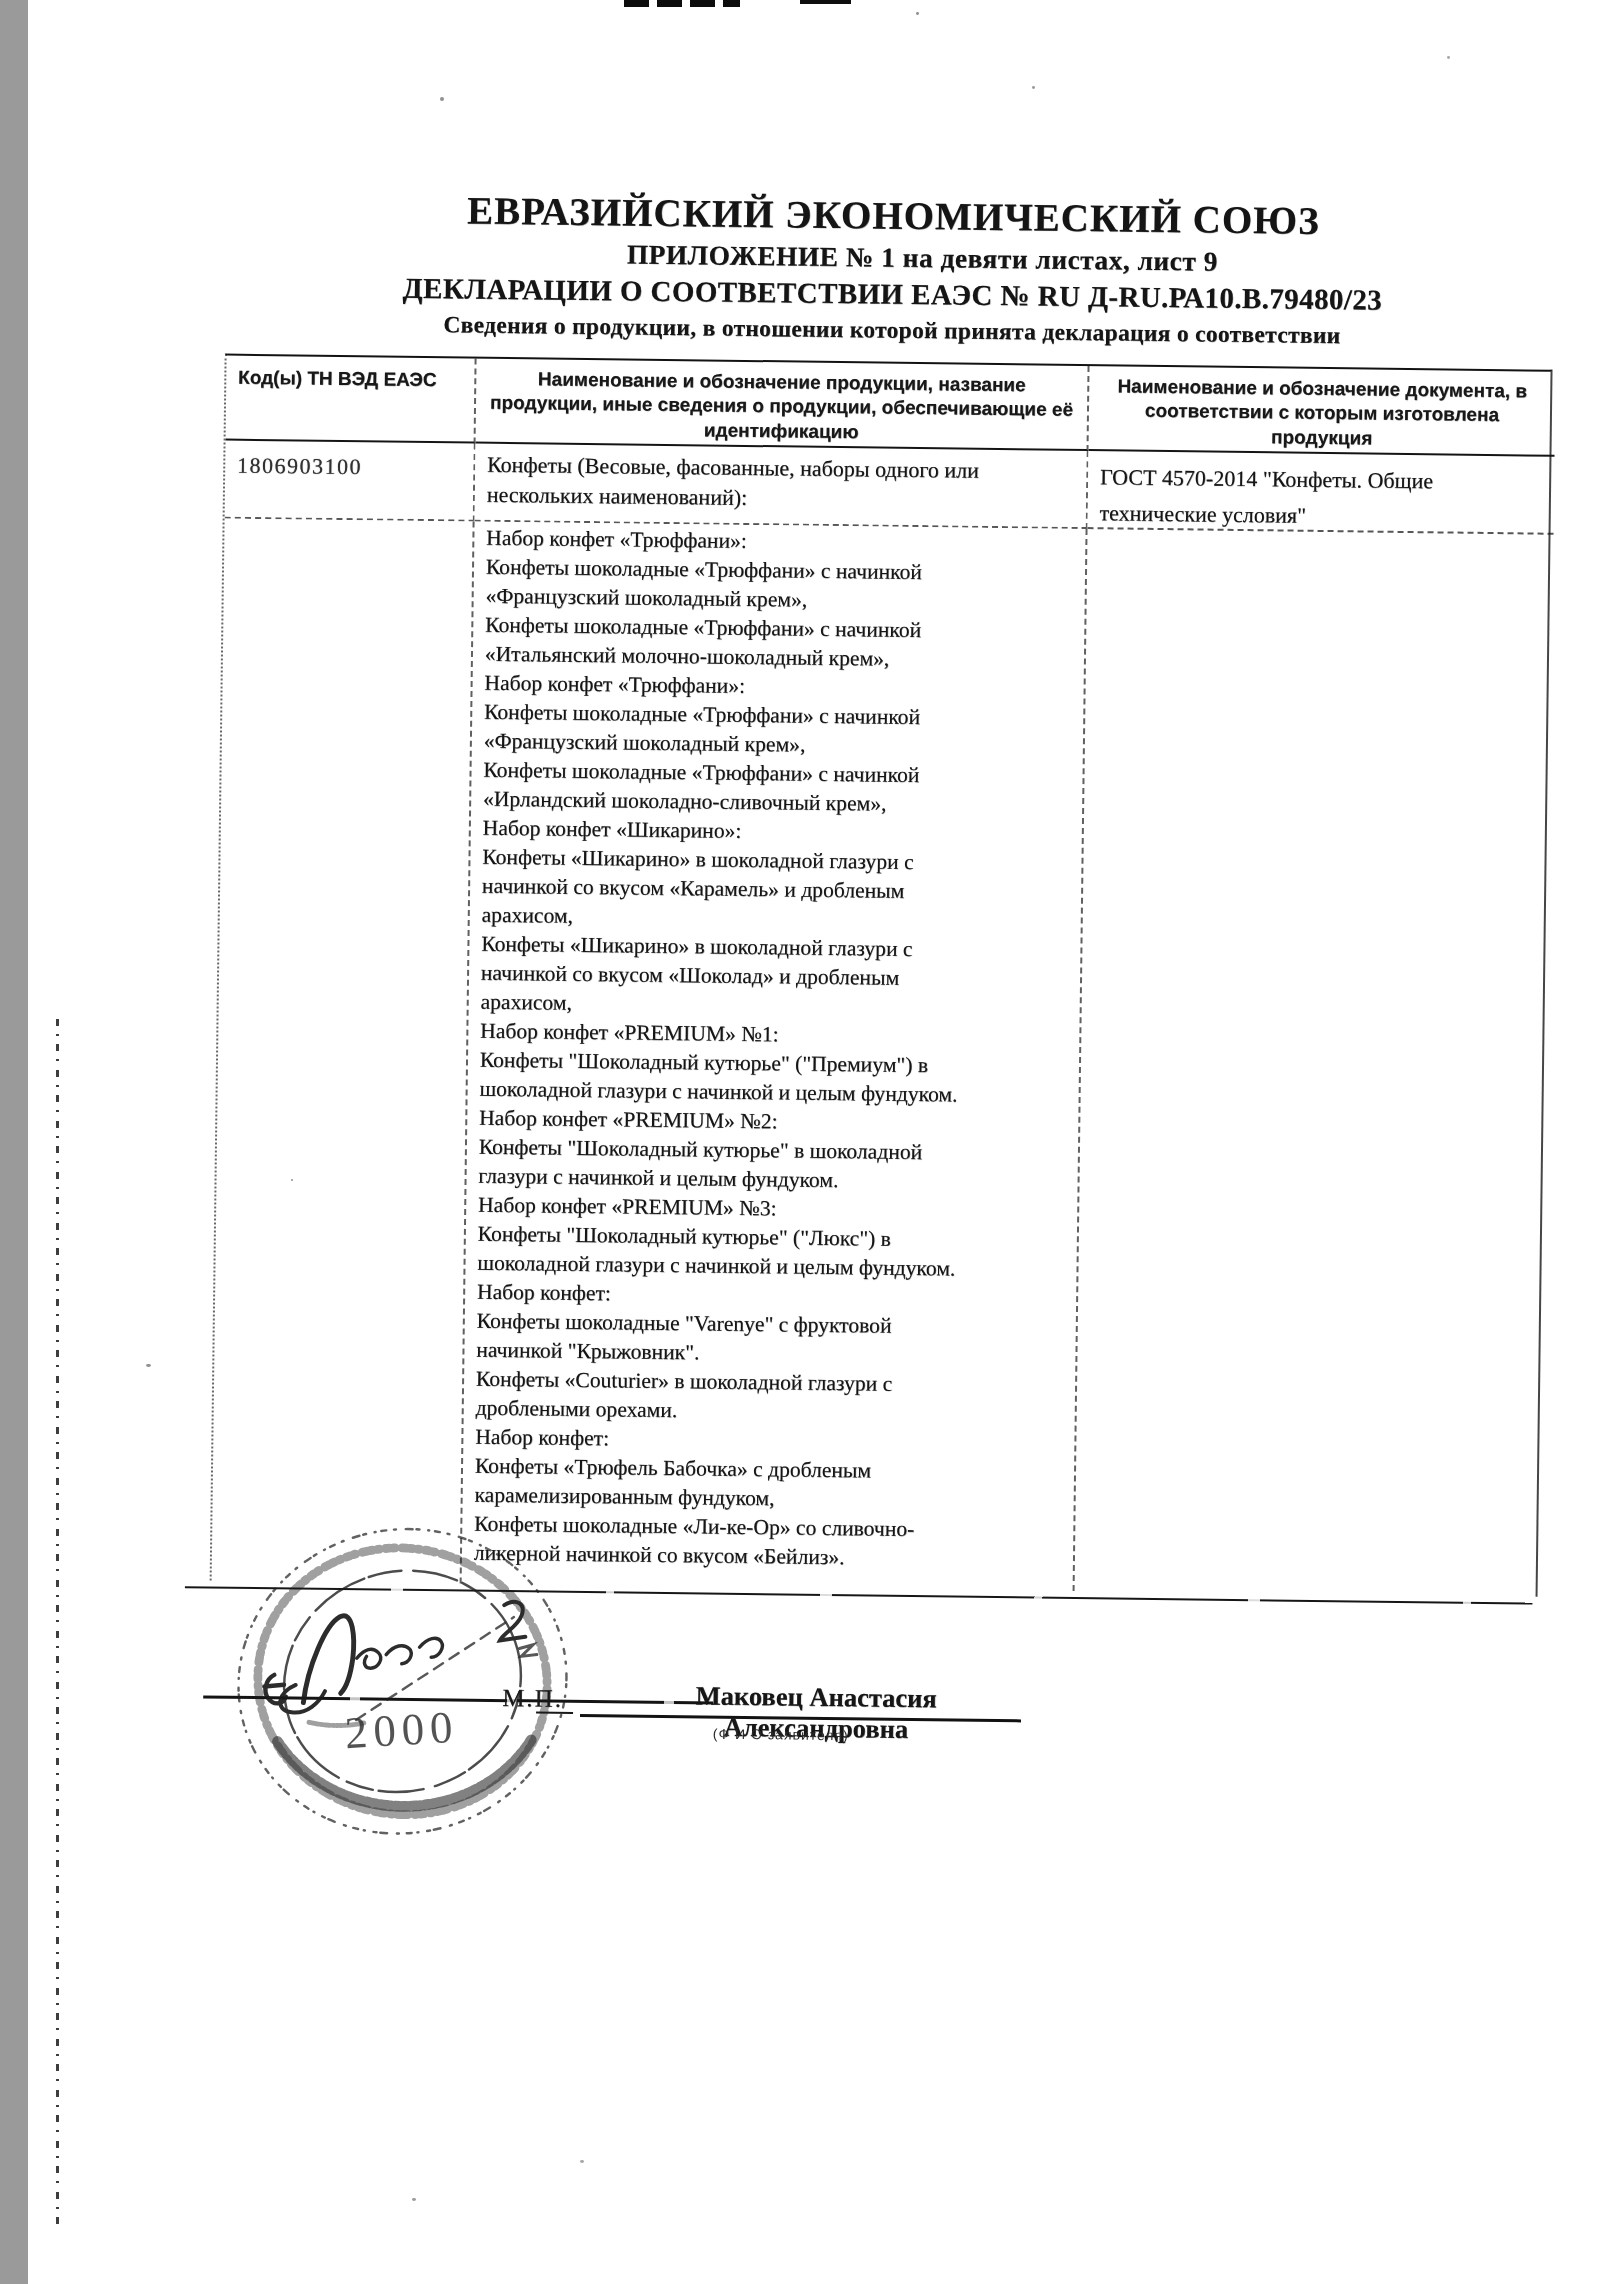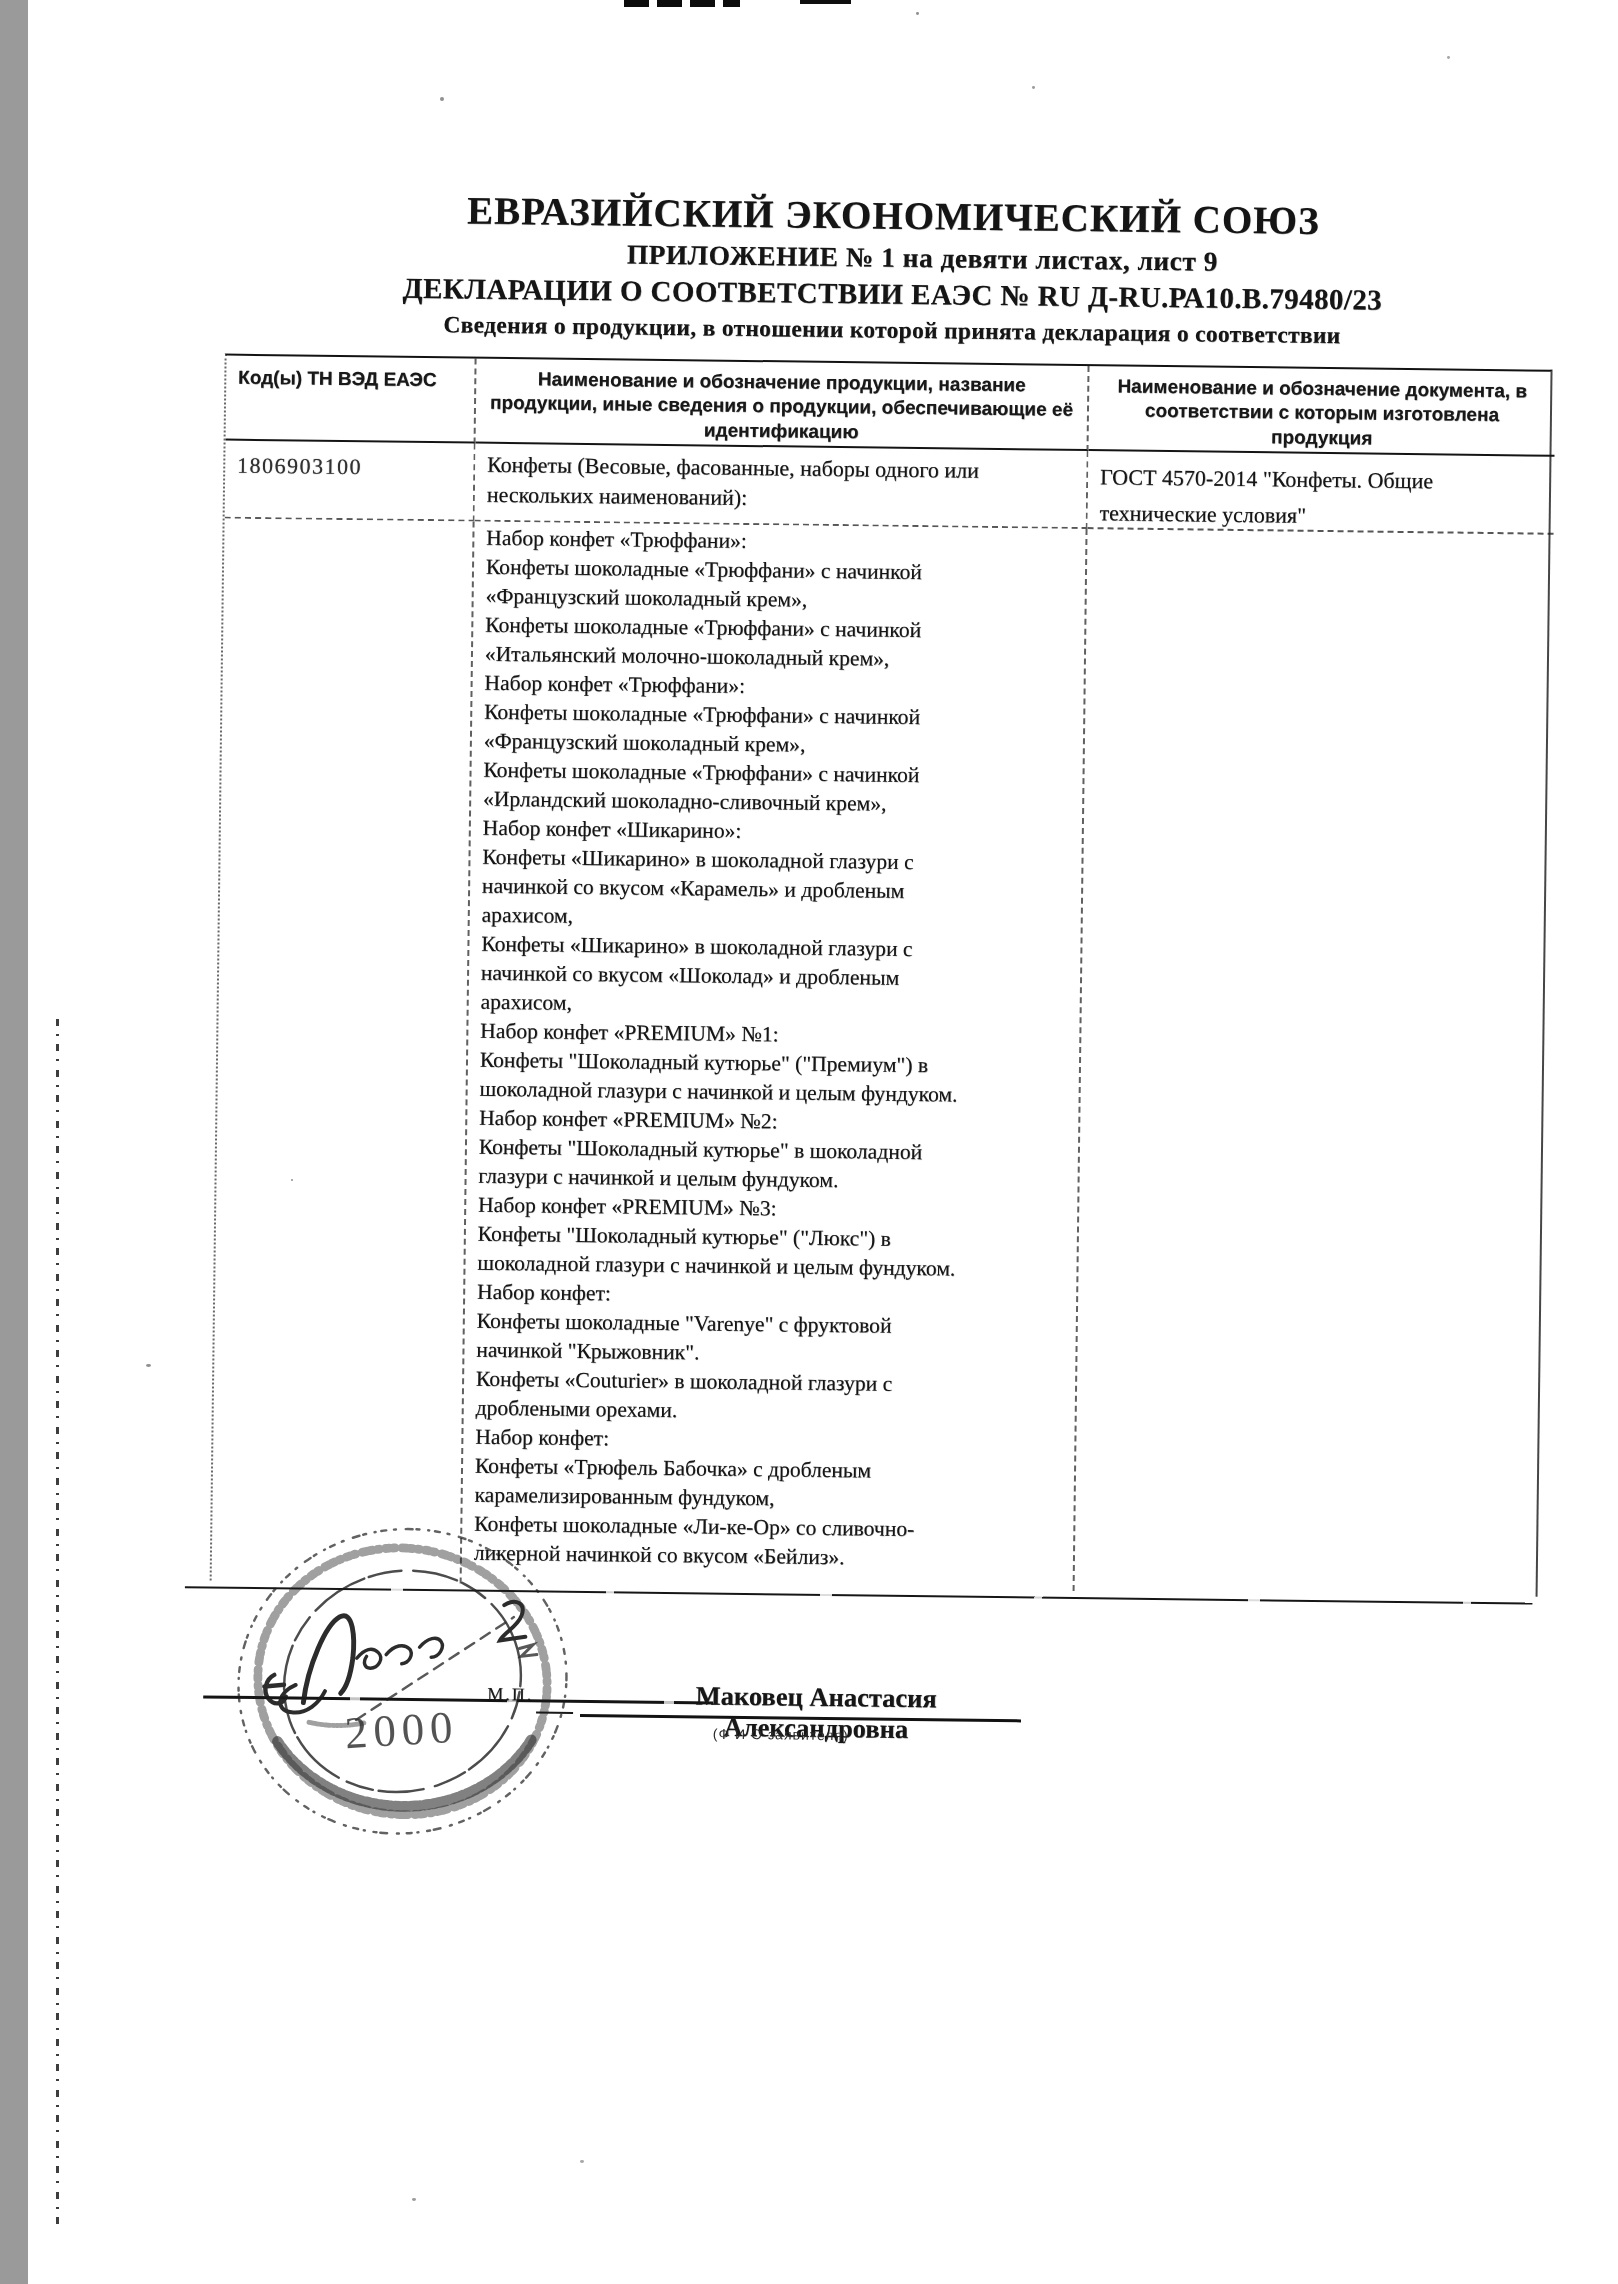--- a/index.html
+++ b/index.html
@@ -58,21 +58,21 @@
 
   
   .table-bottom-line{
     position:absolute;left:176px;top:1594px;width:1348px;height:2px;
     background:repeating-linear-gradient(90deg,#161616 0 206px,rgba(22,22,22,.15) 206px 218px,#161616 218px 421px,rgba(22,22,22,.2) 421px 429px);
   }
   .mp-line{
     position:absolute;left:196px;top:1703px;width:510px;height:2.5px;
     background:repeating-linear-gradient(90deg,#141414 0 147px,rgba(20,20,20,.25) 147px 157px);
   }
-  .mp-label{position:absolute;left:480px;top:1688px;font-size:18px;letter-spacing:2px;color:#1a1a1a;}
+  .mp-label{position:absolute;left:495px;top:1688px;font-size:25px;letter-spacing:2px;color:#1a1a1a;}
   .sig-underline{
     position:absolute;left:573px;top:1717px;width:441px;height:2.9px;background:#121212;
   }
   .sig-pre{position:absolute;left:529px;top:1715px;width:37px;height:2px;background:#1a1a1a;}
   .applicant-name{
     position:absolute;left:608px;top:1682px;width:402px;text-align:center;
     font-size:26.5px;font-weight:bold;color:#161616;
   }
   .applicant-caption{
     position:absolute;left:686px;top:1727px;width:176px;text-align:center;

